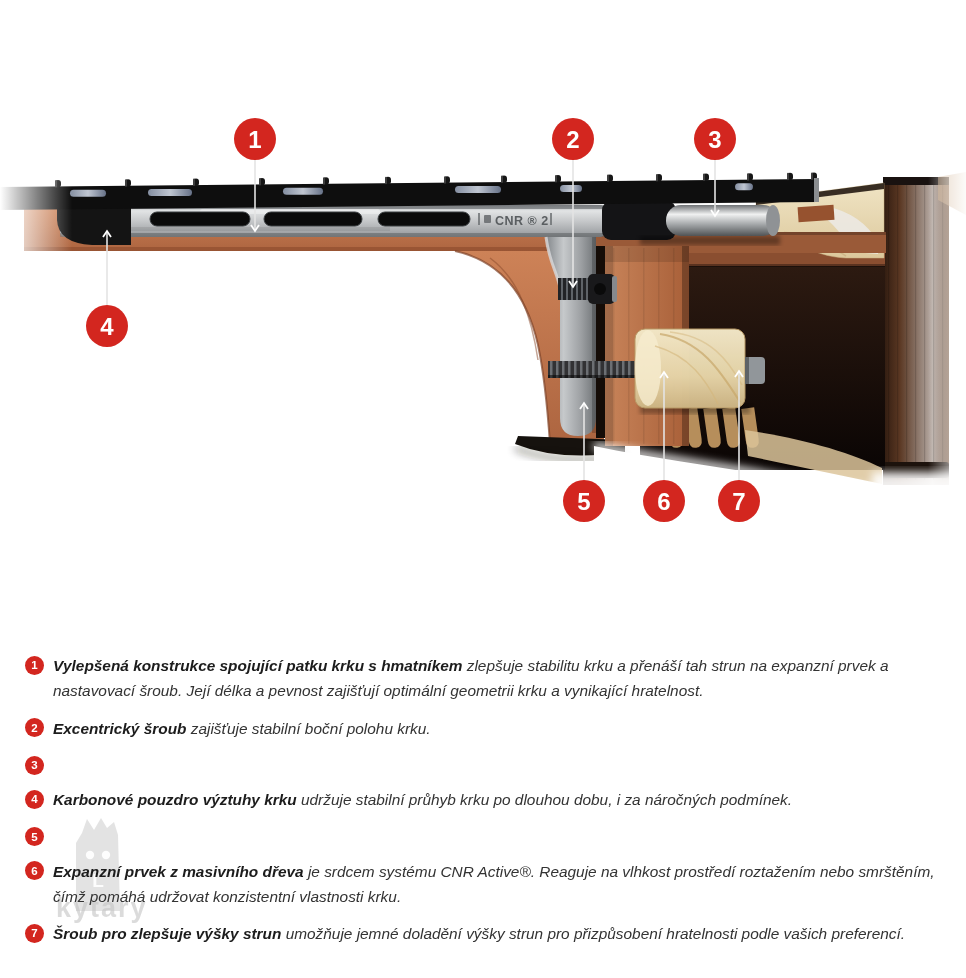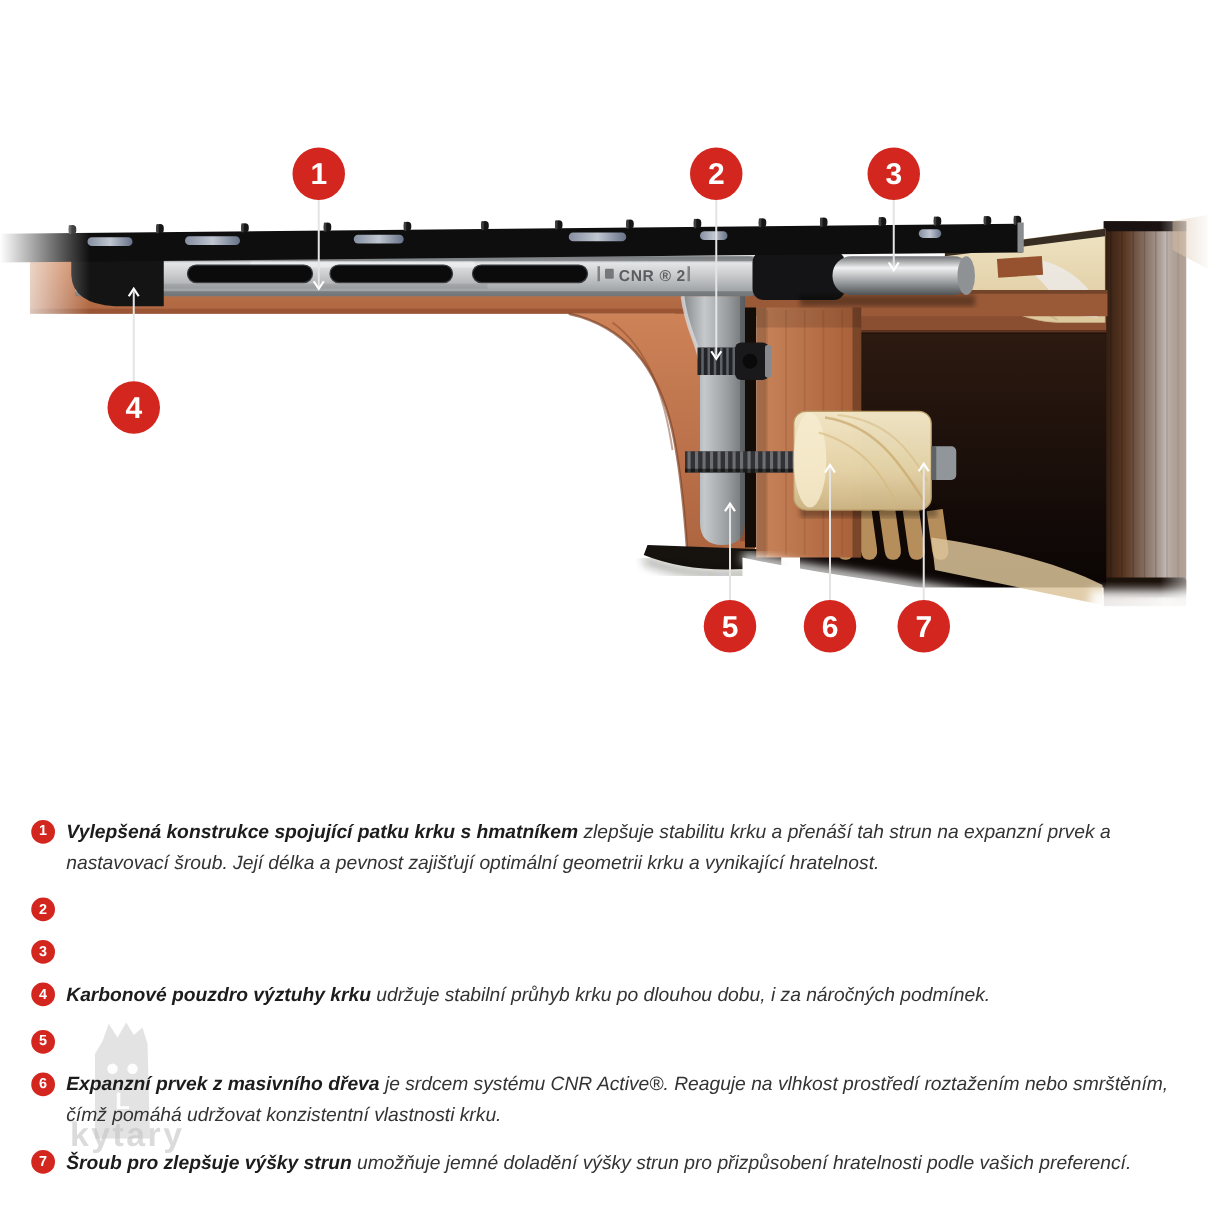--- a/index.html
+++ b/index.html
@@ -343,20 +343,21 @@
   </svg>
   <div id="watermark-text">kytary</div>
 
   <div id="legend">
       <div class="lrow">
         <span class="badge">1</span>
         <p class="ltext"><strong>Vylepšená konstrukce spojující patku krku s hmatníkem</strong> zlepšuje stabilitu krku a přenáší tah strun na expanzní prvek a nastavovací šroub. Její délka a pevnost zajišťují optimální geometrii krku a vynikající hratelnost.</p>
       </div>
       <div class="lrow">
         <span class="badge">2</span>
+        <p class="ltext"><strong>Excentrický šroub</strong> zajišťuje stabilní boční polohu krku.</p>
       </div>
       <div class="lrow">
         <span class="badge">3</span>
       </div>
       <div class="lrow">
         <span class="badge">4</span>
         <p class="ltext"><strong>Karbonové pouzdro výztuhy krku</strong> udržuje stabilní průhyb krku po dlouhou dobu, i za náročných podmínek.</p>
       </div>
       <div class="lrow">
         <span class="badge">5</span>

